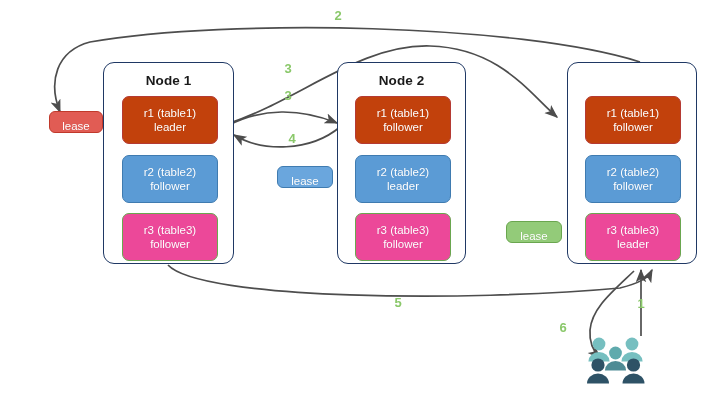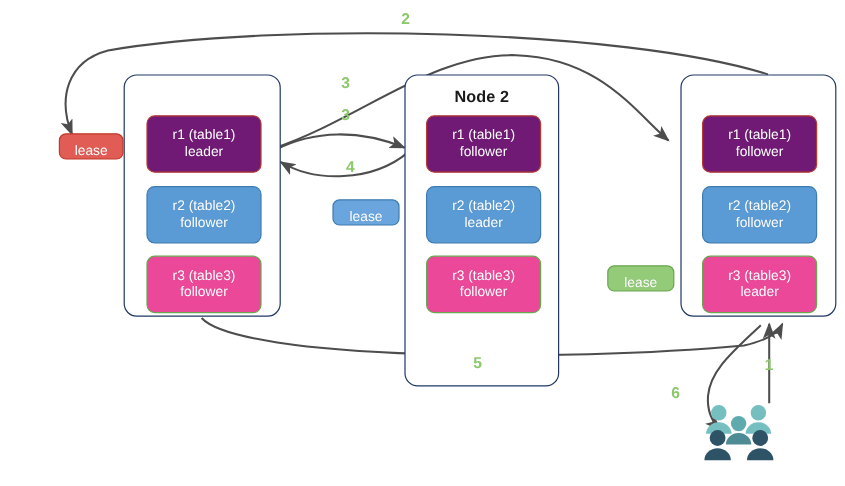--- a/index.html
+++ b/index.html
@@ -52,21 +52,21 @@
     display: flex;
     flex-direction: column;
     align-items: center;
     justify-content: center;
     text-shadow: 0 0 1px rgba(0,0,0,0.12);
   }
   .replica .ln {
     display: block;
     white-space: nowrap;
   }
-  .rep-red   { background: #701a75; border: 1.2px solid #b53a33; }
+  .rep-red   { background: #c2410c; border: 1.2px solid #b53a33; }
   .rep-blue  { background: #5b9bd5; border: 1.2px solid #3f7bb0; }
   .rep-green { background: #ec4899; border: 1.2px solid #6aa64f; }
 
   .lease {
     position: absolute;
     border-radius: 6px;
     box-sizing: border-box;
     color: #ffffff;
     font-size: 11.5px;
     display: flex;
@@ -115,35 +115,36 @@
     <path d="M 340,127 C 310,152 262,152 234,135" fill="none" stroke="#4d4d4d" stroke-width="1.7" marker-end="url(#ah)"></path>
 
     <path d="M 168,265 C 200,300 470,302 620,288 C 640,283 648,278 652,270" fill="none" stroke="#4d4d4d" stroke-width="1.7" marker-end="url(#ah)"></path>
 
     <path d="M 641,336 L 641,270" fill="none" stroke="#4d4d4d" stroke-width="1.7" marker-end="url(#ah)"></path>
 
     <path d="M 634,271 C 612,292 592,308 590,330 C 589,344 594,352 600,358" fill="none" stroke="#4d4d4d" stroke-width="1.7" marker-end="url(#ah)"></path>
   </svg>
 
   <div class="node-box" style="left:103px; top:62px; width:131px; height:202px;">
+    <div class="node-title">Node 1</div>
     <div class="replica rep-red" style="left:18px; top:33px; width:96px; height:48px;">
       <span class="ln">r1 (table1)</span>
       <span class="ln">leader</span>
     </div>
     <div class="replica rep-blue" style="left:18px; top:92px; width:96px; height:48px;">
       <span class="ln">r2 (table2)</span>
       <span class="ln">follower</span>
     </div>
     <div class="replica rep-green" style="left:18px; top:150px; width:96px; height:48px;">
       <span class="ln">r3 (table3)</span>
       <span class="ln">follower</span>
     </div>
   </div>
 
-  <div class="node-box" style="left:337px; top:62px; width:129px; height:260px;">
+  <div class="node-box" style="left:337px; top:62px; width:129px; height:202px;">
     <div class="node-title">Node 2</div>
     <div class="replica rep-red" style="left:17px; top:33px; width:96px; height:48px;">
       <span class="ln">r1 (table1)</span>
       <span class="ln">follower</span>
     </div>
     <div class="replica rep-blue" style="left:17px; top:92px; width:96px; height:48px;">
       <span class="ln">r2 (table2)</span>
       <span class="ln">leader</span>
     </div>
     <div class="replica rep-green" style="left:17px; top:150px; width:96px; height:48px;">

